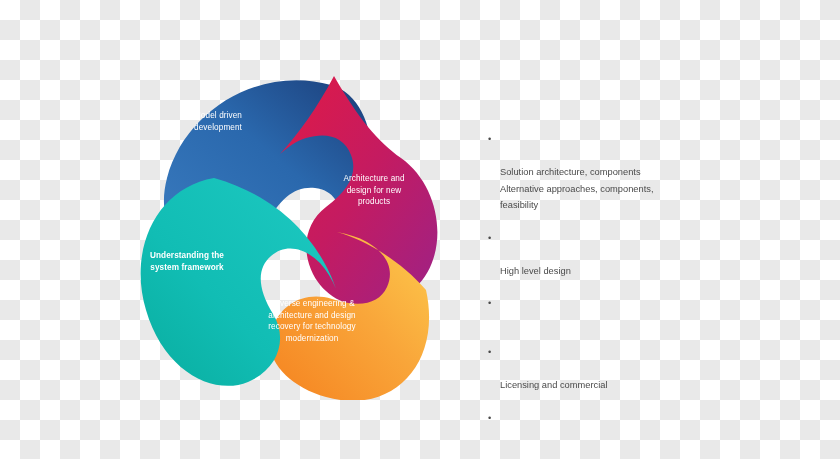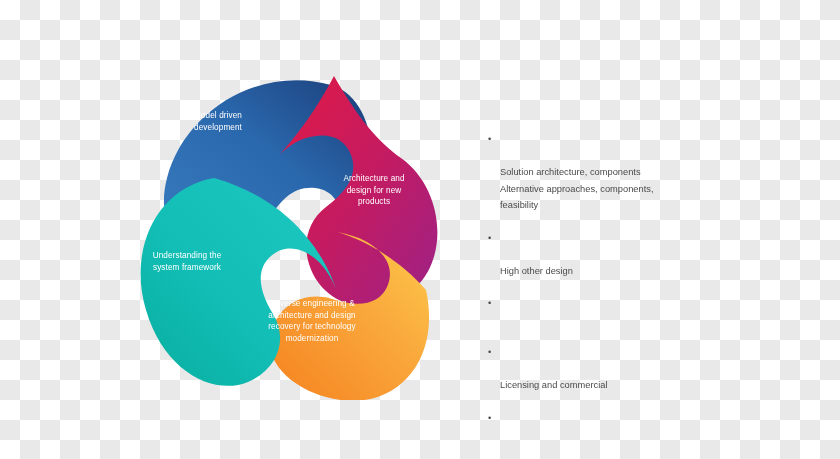--- a/index.html
+++ b/index.html
@@ -48,21 +48,21 @@
     color: #ffffff;
     font-size: 8.2px;
     line-height: 11.5px;
     text-align: center;
     letter-spacing: 0.1px;
     white-space: pre-line;
     pointer-events: none;
   }
   #label-model-driven   { left: 48px;  top: 50px;  width: 120px; }
   #label-architecture   { left: 212px; top: 113px; width: 104px; }
-  #label-understanding  { left: 22px;  top: 190px; width: 110px; }
+  #label-understanding  { left: 22px;  top: 190px; width: 110px; font-weight: bold; }
   #label-reverse        { left: 140px; top: 238px; width: 124px; }
 
   #center-label {
     position: absolute;
     left: 104px;
     top: 148px;
     width: 132px;
     text-align: center;
     color: #4d4d4d;
     font-size: 10.2px;
@@ -185,21 +185,21 @@
 
 <div id="bullet-list">
   <div class="bullet-item">
     <span class="bullet-dot">•</span>
     <span>Solution architecture, components
 Alternative approaches, components,
 feasibility</span>
   </div>
   <div class="bullet-item">
     <span class="bullet-dot">•</span>
-    <span>High other design</span>
+    <span>High level design</span>
   </div>
   <div class="bullet-item">
     <span class="bullet-dot">•</span>
   </div>
   <div class="bullet-item">
     <span class="bullet-dot">•</span>
     <span>Licensing and commercial</span>
   </div>
   <div class="bullet-item">
     <span class="bullet-dot">•</span>

